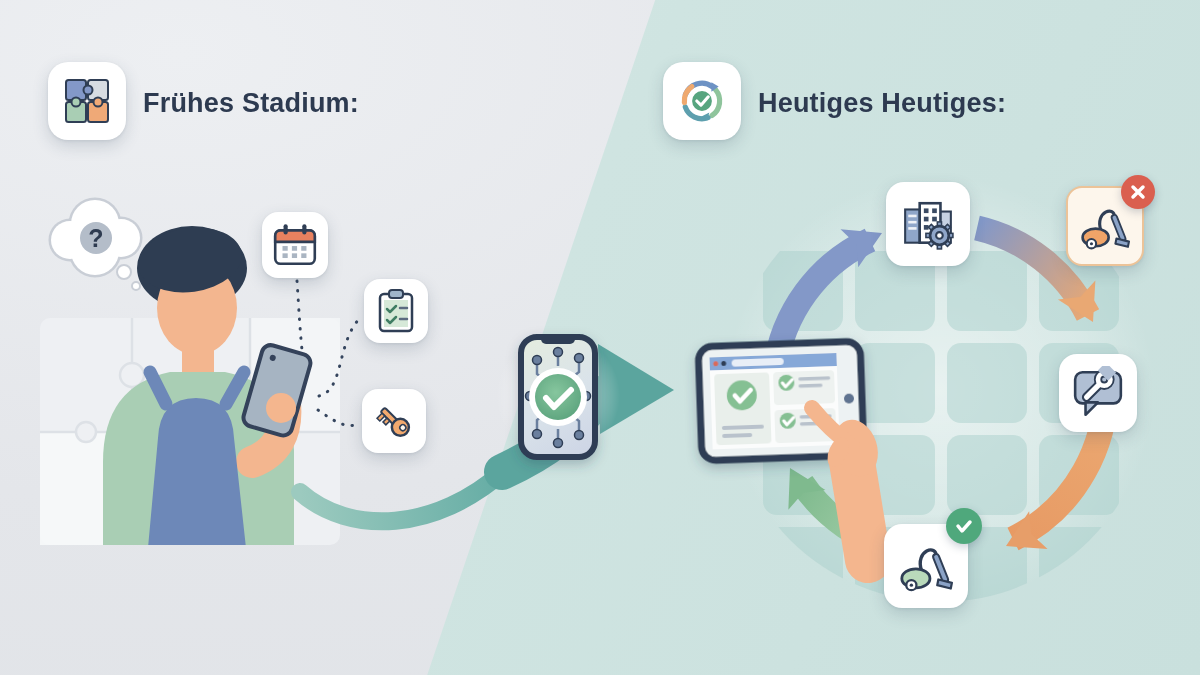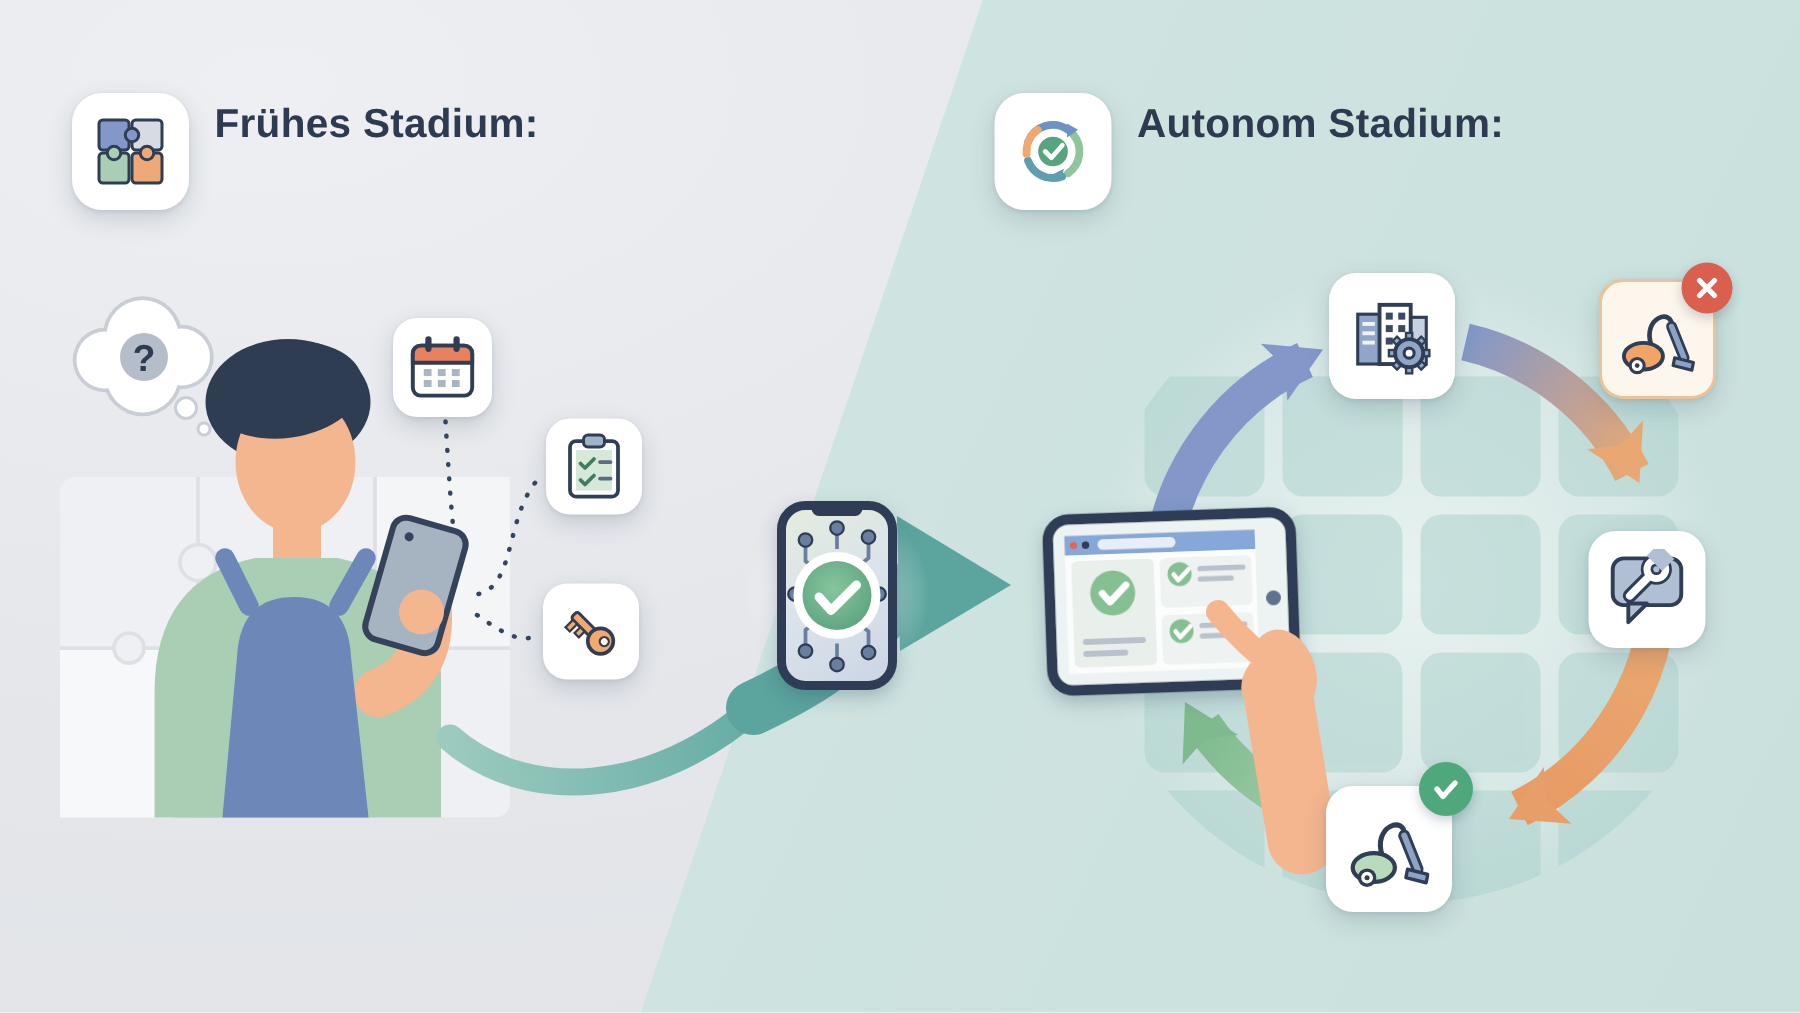--- a/index.html
+++ b/index.html
@@ -18,21 +18,21 @@
     position:absolute;background:#fff;border-radius:16px;
     box-shadow:0 6px 16px rgba(45,65,90,.18),0 1px 3px rgba(45,65,90,.10);
     display:flex;align-items:center;justify-content:center;
   }
   .card.warm{background:#fdf6ec;border:2px solid #ecc398;}
   .card.big{border-radius:18px;}
   .badge{
     position:absolute;border-radius:50%;display:flex;align-items:center;justify-content:center;
     box-shadow:0 3px 8px rgba(45,65,90,.25);
   }
-  .header{position:absolute;display:flex;gap:17px;align-items:flex-start;}
+  .header{position:absolute;display:flex;gap:17px;align-items:center;}
   .icon-card{
     width:78px;height:78px;border-radius:20px;background:#fff;flex:0 0 auto;
     box-shadow:0 6px 16px rgba(45,65,90,.18),0 1px 3px rgba(45,65,90,.10);
     display:flex;align-items:center;justify-content:center;
   }
   .titles{font-size:27px;font-weight:bold;color:#2d3a50;line-height:34px;letter-spacing:.2px;padding-top:3px;}
 </style>
 </head>
 <body>
 
@@ -386,17 +386,17 @@
           <path d="M29.8,40 A17,17 0 0 1 8,29.8" stroke="#5d9fae"></path>
           <path d="M7.1,25.5 A17,17 0 0 1 14.2,10.1" stroke="#efa96f"></path>
         </g>
         <path d="M33,6 L40,10 L33,15 Z" fill="#6d92c4"></path>
         <path d="M29,43 L23,39 L31,35 Z" fill="#5d9fae"></path>
         <circle cx="24" cy="24" r="11" fill="#57a57f" stroke="#ffffff" stroke-width="3"></circle>
         <path d="M19,24 l4,4 l7,-8" stroke="#ffffff" stroke-width="3" fill="none" stroke-linecap="round" stroke-linejoin="round"></path>
       </svg>
     </div>
     <div class="titles">
-      <div>Autonom Stadium:</div>
+      <div>Heutiges Heutiges:</div>
     </div>
   </div>
 
 </div>
 
 </body></html>

